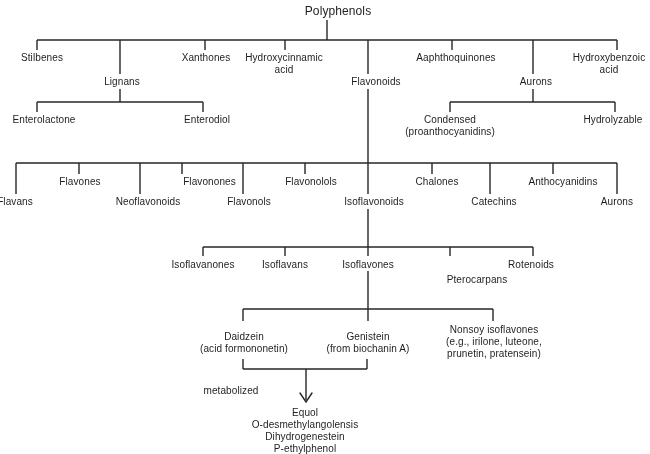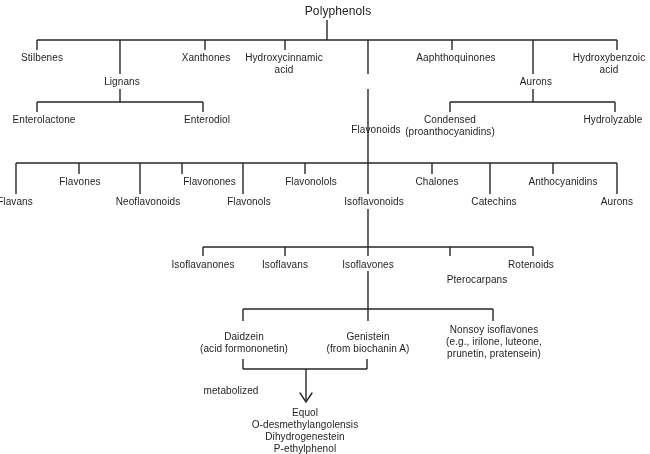--- a/index.html
+++ b/index.html
@@ -101,21 +101,21 @@
       <div class="node" style="left: 456px; top: 52px;">
         <div>Aaphthoquinones</div>
       </div>
       <div class="node" style="left: 609px; top: 52px;">
         <div>Hydroxybenzoic</div>
         <div>acid</div>
       </div>
       <div class="node" style="left: 122px; top: 76px;">
         <div>Lignans</div>
       </div>
-      <div class="node" style="left: 376px; top: 76px; margin-top: 48px;">
+      <div class="node" style="left: 376px; top: 76px;">
         <div>Flavonoids</div>
       </div>
       <div class="node" style="left: 536px; top: 76px;">
         <div>Aurons</div>
       </div>
       <div class="node" style="left: 44px; top: 114px;">
         <div>Enterolactone</div>
       </div>
       <div class="node" style="left: 207px; top: 114px;">
         <div>Enterodiol</div>

